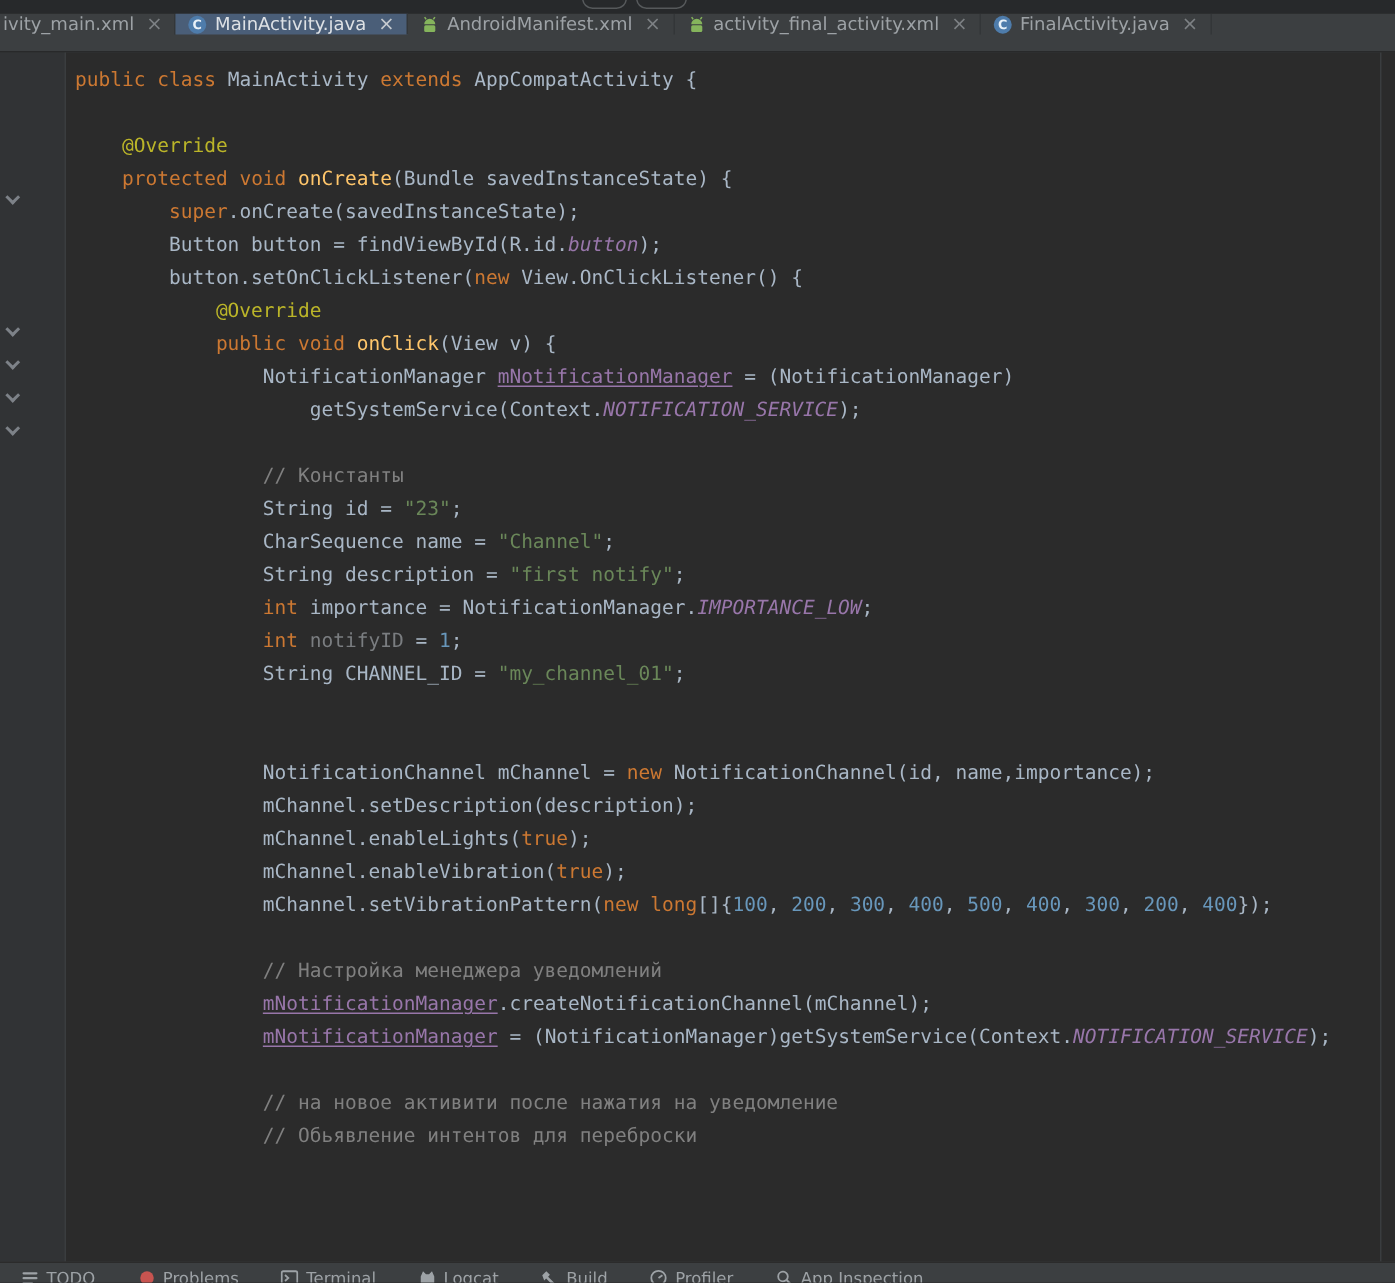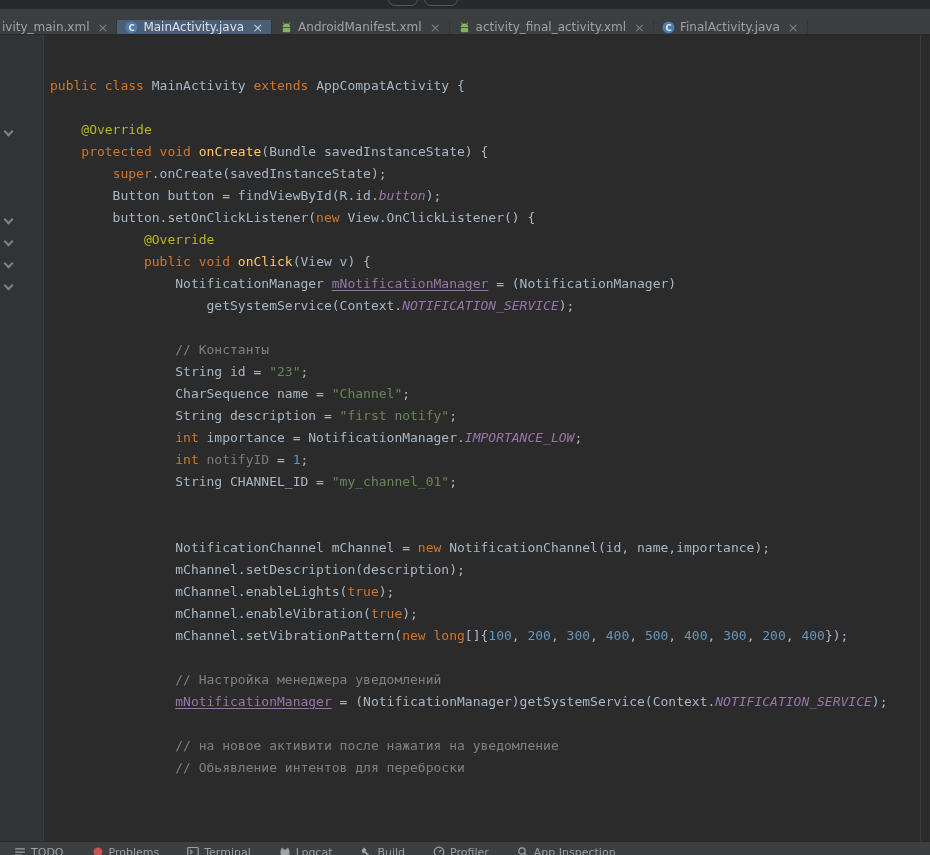--- a/index.html
+++ b/index.html
@@ -17,21 +17,21 @@
   .pill {
     position:absolute; top:-9px; height:15px;
     border:1px solid #56595b; border-radius:7px; background:transparent;
   }
   .pill.p1 { left:388px; width:30px; }
   .pill.p2 { left:424px; width:34px; }
 
   
   .tab-bar {
     height:26px; background:var(--c-tabbar-bg,#3c3f41);
-    display:flex; align-items:flex-end;
+    display:flex; align-items:flex-start;
     border-bottom:1px solid #28292a;
   }
   .tab {
     display:flex; align-items:center; gap:5px;
     padding:0 8px; font-size:12px; color:#9da2a6;
     border-right:1px solid #333638; white-space:nowrap;
   }
   .tab.selected { background:var(--c-selected-tab-bg,#4a5e78); color:#dde1e5; }
   .tab.truncated { padding-left:2px; }
   .tab-label { pointer-events:none; }
@@ -45,21 +45,21 @@
     width:44px; background:var(--c-gutter-bg,#313335);
     border-right:1px solid #3a3d3f; padding-top:22px; flex:none;
   }
   .gutter-row { height:22px; position:relative; }
   .chev {
     position:absolute; left:5px; top:5px; width:7px; height:7px;
     border-right:2px solid #7d8288; border-bottom:2px solid #7d8288;
     transform:rotate(45deg);
   }
   .code {
-    flex:1 1 auto; overflow:hidden; padding-top:40px;
+    flex:1 1 auto; overflow:hidden; padding-top:8px;
     font-family:"DejaVu Sans Mono","Liberation Mono",monospace;
     font-size:13px;
   }
   .line { height:22px; line-height:22px; white-space:pre; padding-left:6px; color:var(--c-text,#a9b7c6); }
 
   .tk-pln { color:var(--c-text,#a9b7c6); }
   .tk-kw  { color:var(--c-keyword,#cc7832); }
   .tk-str { color:var(--c-string,#6a8759); }
   .tk-num { color:var(--c-number,#6897bb); }
   .tk-com { color:var(--c-comment,#808080); }
@@ -215,20 +215,21 @@
       <div class="line"><span class="tk-pln">                String CHANNEL_ID = </span><span class="tk-str">"my_channel_01"</span><span class="tk-pln">;</span></div>
       <div class="line"></div>
       <div class="line"><span class="tk-pln">                </span></div>
       <div class="line"><span class="tk-pln">                NotificationChannel mChannel = </span><span class="tk-kw">new</span><span class="tk-pln"> NotificationChannel(id, name,importance);</span></div>
       <div class="line"><span class="tk-pln">                mChannel.setDescription(description);</span></div>
       <div class="line"><span class="tk-pln">                mChannel.enableLights(</span><span class="tk-kw">true</span><span class="tk-pln">);</span></div>
       <div class="line"><span class="tk-pln">                mChannel.enableVibration(</span><span class="tk-kw">true</span><span class="tk-pln">);</span></div>
       <div class="line"><span class="tk-pln">                mChannel.setVibrationPattern(</span><span class="tk-kw">new</span><span class="tk-pln"> </span><span class="tk-kw">long</span><span class="tk-pln">[]{</span><span class="tk-num">100</span><span class="tk-pln">, </span><span class="tk-num">200</span><span class="tk-pln">, </span><span class="tk-num">300</span><span class="tk-pln">, </span><span class="tk-num">400</span><span class="tk-pln">, </span><span class="tk-num">500</span><span class="tk-pln">, </span><span class="tk-num">400</span><span class="tk-pln">, </span><span class="tk-num">300</span><span class="tk-pln">, </span><span class="tk-num">200</span><span class="tk-pln">, </span><span class="tk-num">400</span><span class="tk-pln">});</span></div>
       <div class="line"></div>
       <div class="line"><span class="tk-pln">                </span><span class="tk-com">// Настройка менеджера уведомлений</span></div>
+      <div class="line"><span class="tk-pln">                </span><span class="tk-fld">mNotificationManager</span><span class="tk-pln">.createNotificationChannel(mChannel);</span></div>
       <div class="line"><span class="tk-pln">                </span><span class="tk-fld">mNotificationManager</span><span class="tk-pln"> = (NotificationManager)getSystemService(Context.</span><span class="tk-cst">NOTIFICATION_SERVICE</span><span class="tk-pln">);</span></div>
       <div class="line"></div>
       <div class="line"><span class="tk-pln">                </span><span class="tk-com">// на новое активити после нажатия на уведомление</span></div>
       <div class="line"><span class="tk-pln">                </span><span class="tk-com">// Обьявление интентов для переброски</span></div>
     </div>
   <div class="scrollbar"></div>
 </div>
 
 <div class="status-bar">
     <div class="sb-item">

